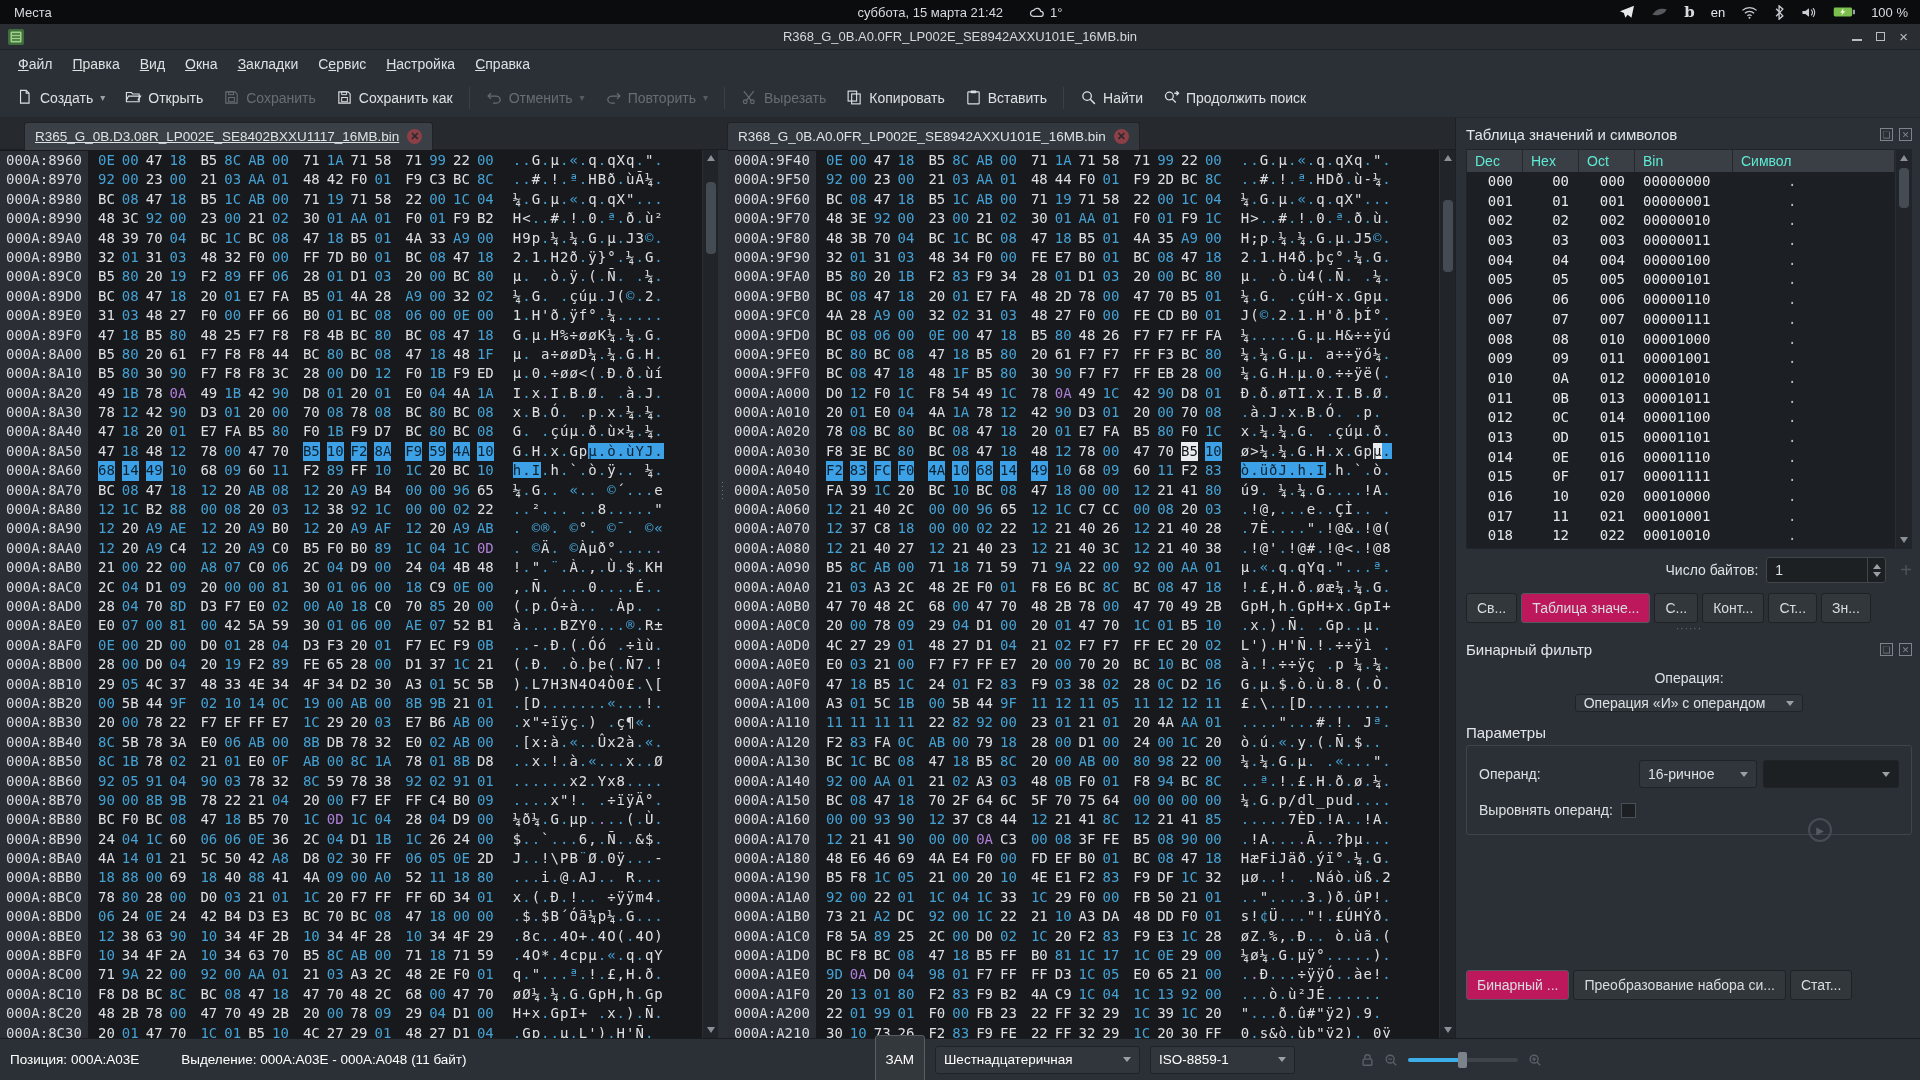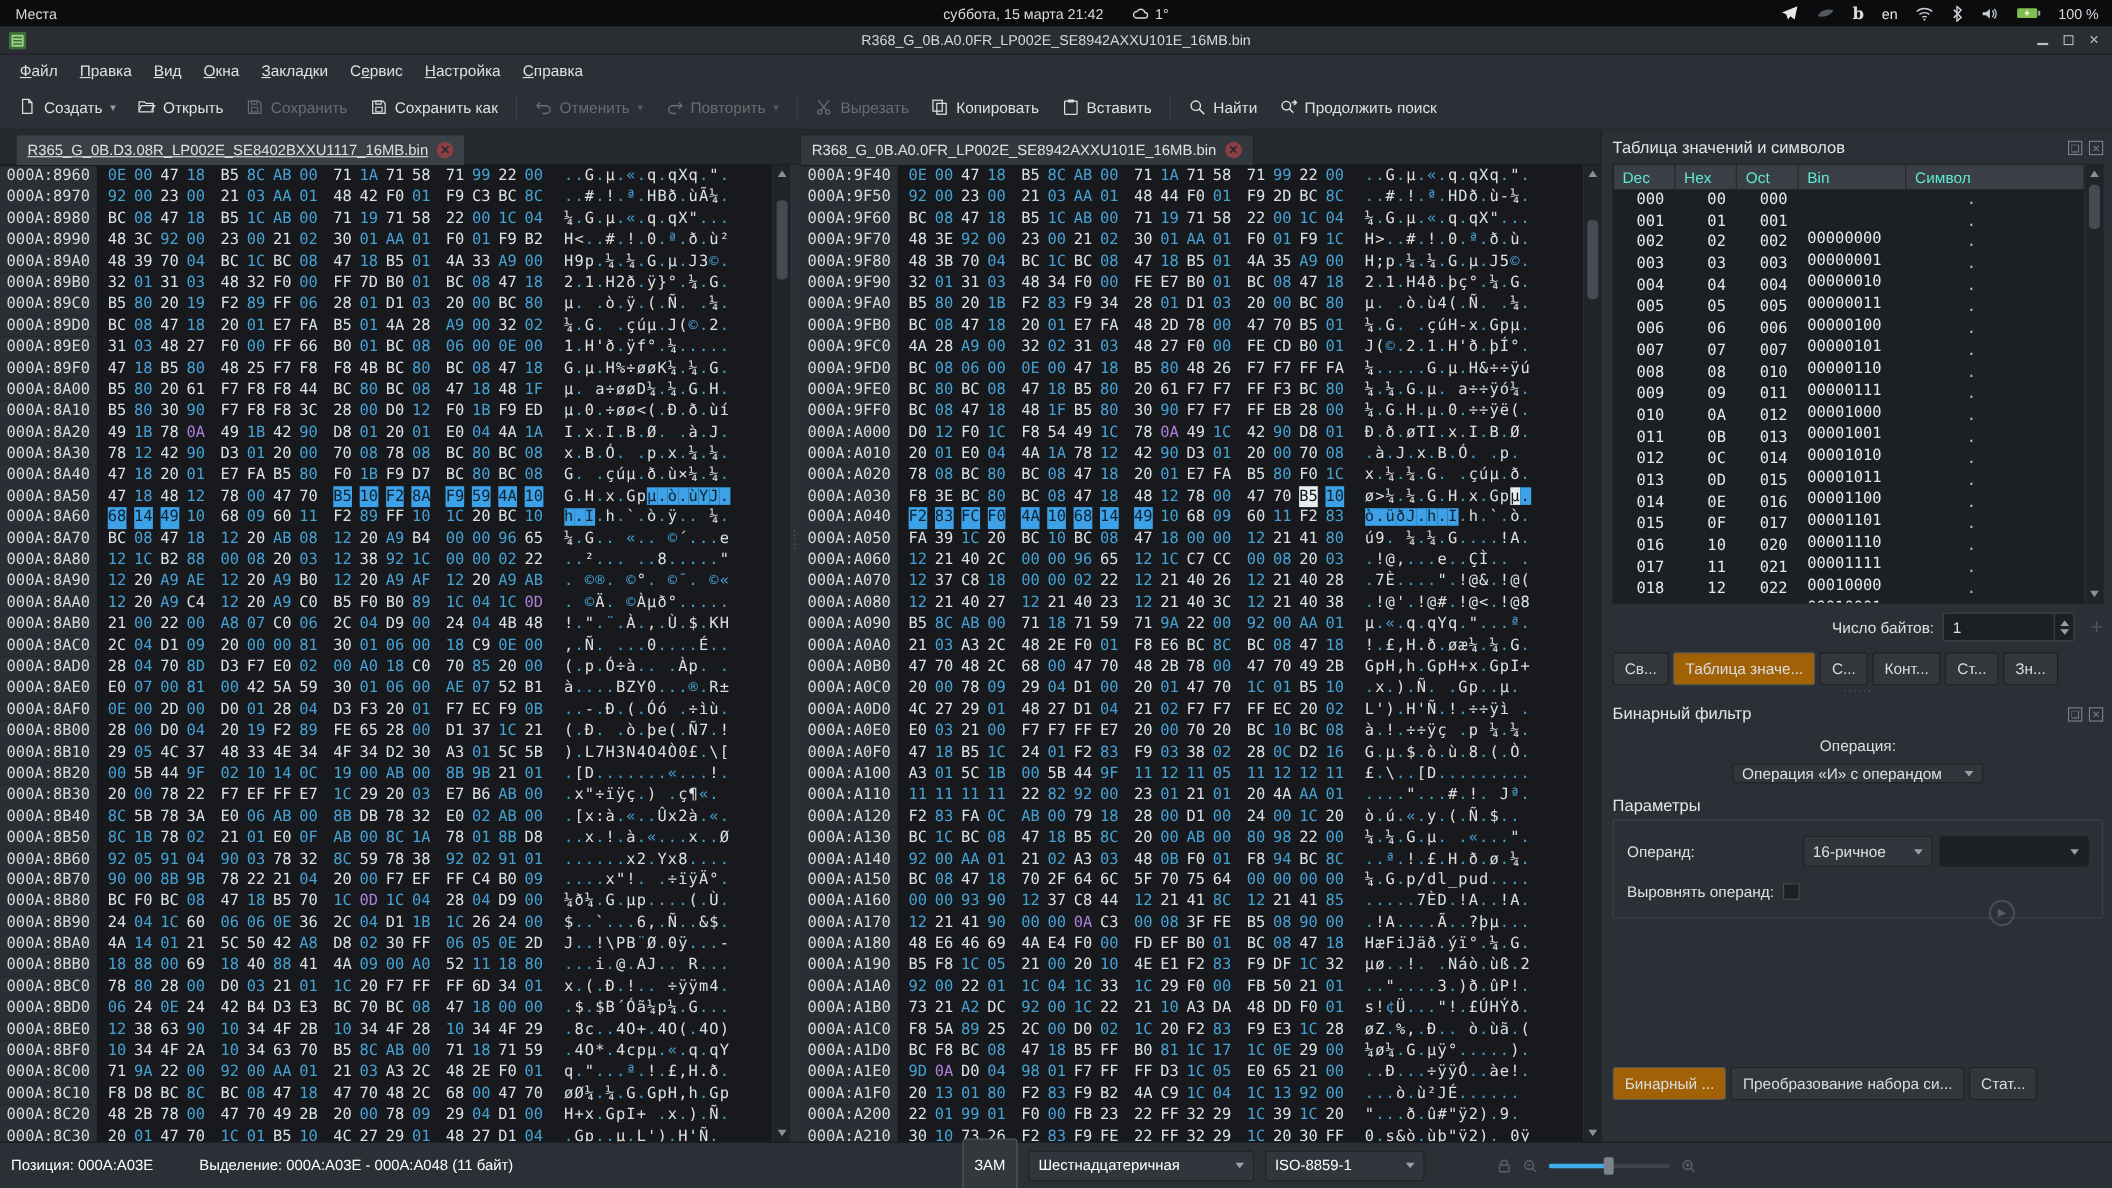--- a/index.html
+++ b/index.html
@@ -74,35 +74,35 @@
   .sechead{display:flex;align-items:center;font-size:15px;color:#e2e5e8;margin:2px 0 6px 0;}
   .sechead .hicons{margin-left:auto;display:flex;gap:6px;color:#7e848b;font-size:12px;}
   .hicon{width:13px;height:13px;border:1px solid #7e848b;display:flex;align-items:center;justify-content:center;font-size:9px;}
   .vtable{background:#1c1f23;border:1px solid #212429;display:flex;flex-direction:column;height:400px;}
   .vt-inner{display:flex;flex:1;overflow:hidden;}
   .vt-main{flex:1;display:flex;flex-direction:column;overflow:hidden;}
   .vt-head{display:flex;background:#3a3f45;color:#5eead4;font-size:14px;flex:none;}
   .vt-head .hc{padding:3px 8px;border-right:1px solid #24272b;}
   .vt-row{display:flex;font-family:"DejaVu Sans Mono",monospace;font-size:14px;height:19.7px;line-height:19.7px;color:#e6e9eb;}
   .c-dec,.c-hex,.c-oct{width:56px;text-align:right;padding-right:10px;}
-  .c-bin{width:98px;padding-left:8px;margin-top:36px;}
+  .c-bin{width:98px;padding-left:8px;}
   .c-sym{width:120px;padding-left:55px;color:#b9bec3;}
   .h-dec,.h-hex,.h-oct{width:56px;}
   .h-bin{width:98px;}
   .h-sym{flex:1;}
   .bytecount{display:flex;align-items:center;justify-content:flex-end;gap:8px;margin:8px 0;}
   .spin{width:120px;height:26px;background:#1d2023;border:1px solid #41464c;border-radius:3px;display:flex;align-items:center;}
   .spin .val{flex:1;padding-left:8px;}
   .spin .arrows{width:18px;display:flex;flex-direction:column;align-items:center;gap:3px;border-left:1px solid #41464c;height:100%;justify-content:center;}
   .tri-up{width:0;height:0;border-left:4px solid transparent;border-right:4px solid transparent;border-bottom:5px solid #9aa0a6;}
   .tri-dn{width:0;height:0;border-left:4px solid transparent;border-right:4px solid transparent;border-top:5px solid #9aa0a6;}
   .plusdim{color:#4d5258;font-size:20px;margin-left:6px;}
   .tooltabs{display:flex;gap:4px;margin:2px 0 2px 0;}
   .ttab{background:#32373c;border:1px solid #1e2125;border-radius:3px;padding:6px 10px;font-size:14px;color:#d9dde0;white-space:nowrap;}
-  .ttab.active{background:#a16207;border-color:#53585e;}
+  .ttab.active{background:#be185d;border-color:#53585e;}
   .griphandle{text-align:center;color:#6a6f75;font-size:10px;letter-spacing:1px;height:10px;line-height:8px;}
   .oprow{display:flex;align-items:center;gap:8px;margin:6px 0;flex-direction:column;}
   .combo{background:#31363c;border:1px solid #1f2226;border-radius:3px;height:28px;display:flex;align-items:center;padding:0 8px;gap:21px;}
   .combo .ctext{flex:1;white-space:nowrap;overflow:hidden;}
   .combo .carr{width:0;height:0;border-left:4px solid transparent;border-right:4px solid transparent;border-top:5px solid #9aa0a6;}
   .groupbox{border:1px solid #3f444a;border-radius:3px;padding:14px 12px;margin-top:4px;}
   .prow{display:flex;align-items:center;margin-bottom:14px;}
   .checkbox{width:15px;height:15px;background:#1d2023;border:1px solid #4a4f55;margin-left:8px;}
   .applybtn{position:absolute;right:88px;top:700px;width:24px;height:24px;border:2px solid #474d54;border-radius:50%;
             color:#565c63;display:flex;align-items:center;justify-content:center;font-size:10px;}
@@ -296,21 +296,21 @@
           <path d="M13 14 18 19M16 6h6m-3-3 3 3-3 3" fill="none" stroke="currentColor" stroke-width="1.8"></path>
         </svg>
       </span>
       <span class="tlab">Продолжить поиск</span>
     </div>
   </div>
 
 <div class="workspace">
   <div class="editor-zone">
     <div class="tabbar">
-      <div class="tab focused" style="left:14px;justify-content:center;">
+      <div class="tab focused" style="left:24px;justify-content:center;">
         <span class="tlabel">R365_G_0B.D3.08R_LP002E_SE8402BXXU1117_16MB.bin</span>
         <span class="tclose">✕</span>
       </div>
       <div class="tab" style="left:727px;">
         <span class="tlabel">R368_G_0B.A0.0FR_LP002E_SE8942AXXU101E_16MB.bin</span>
         <span class="tclose">✕</span>
       </div>
     </div>
     <div class="panels">
       <div class="hexpanel panel-left">

